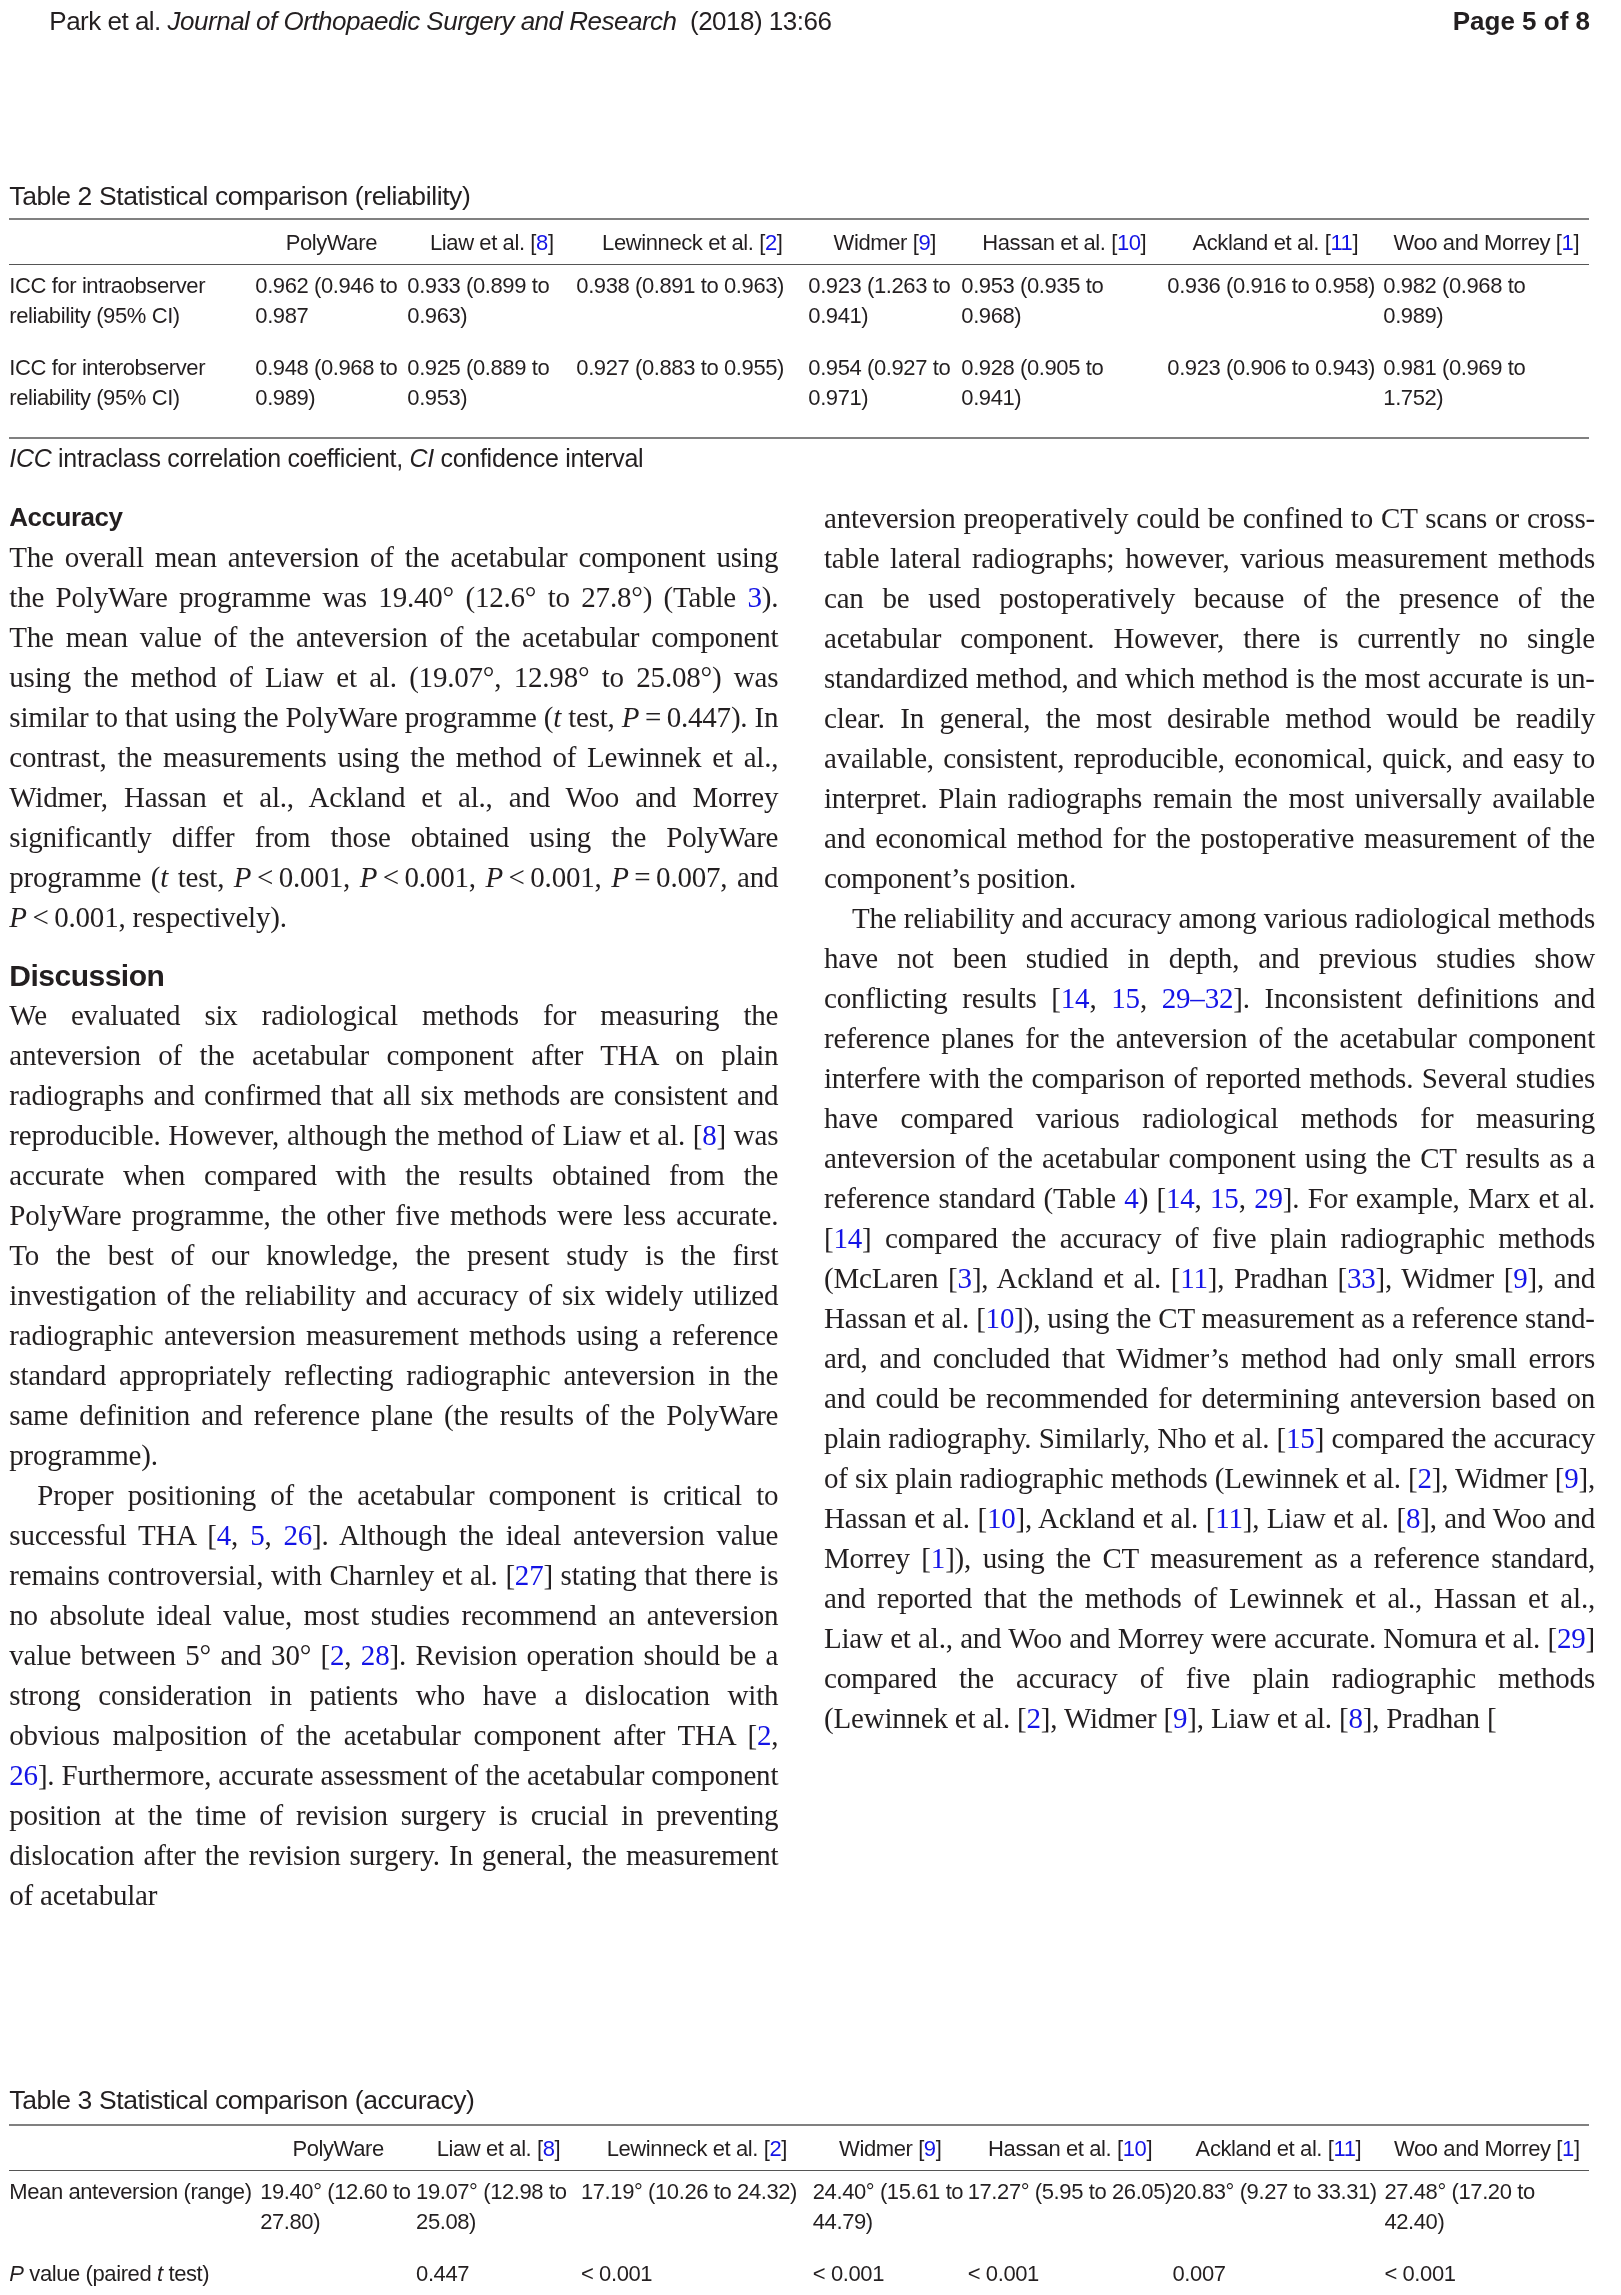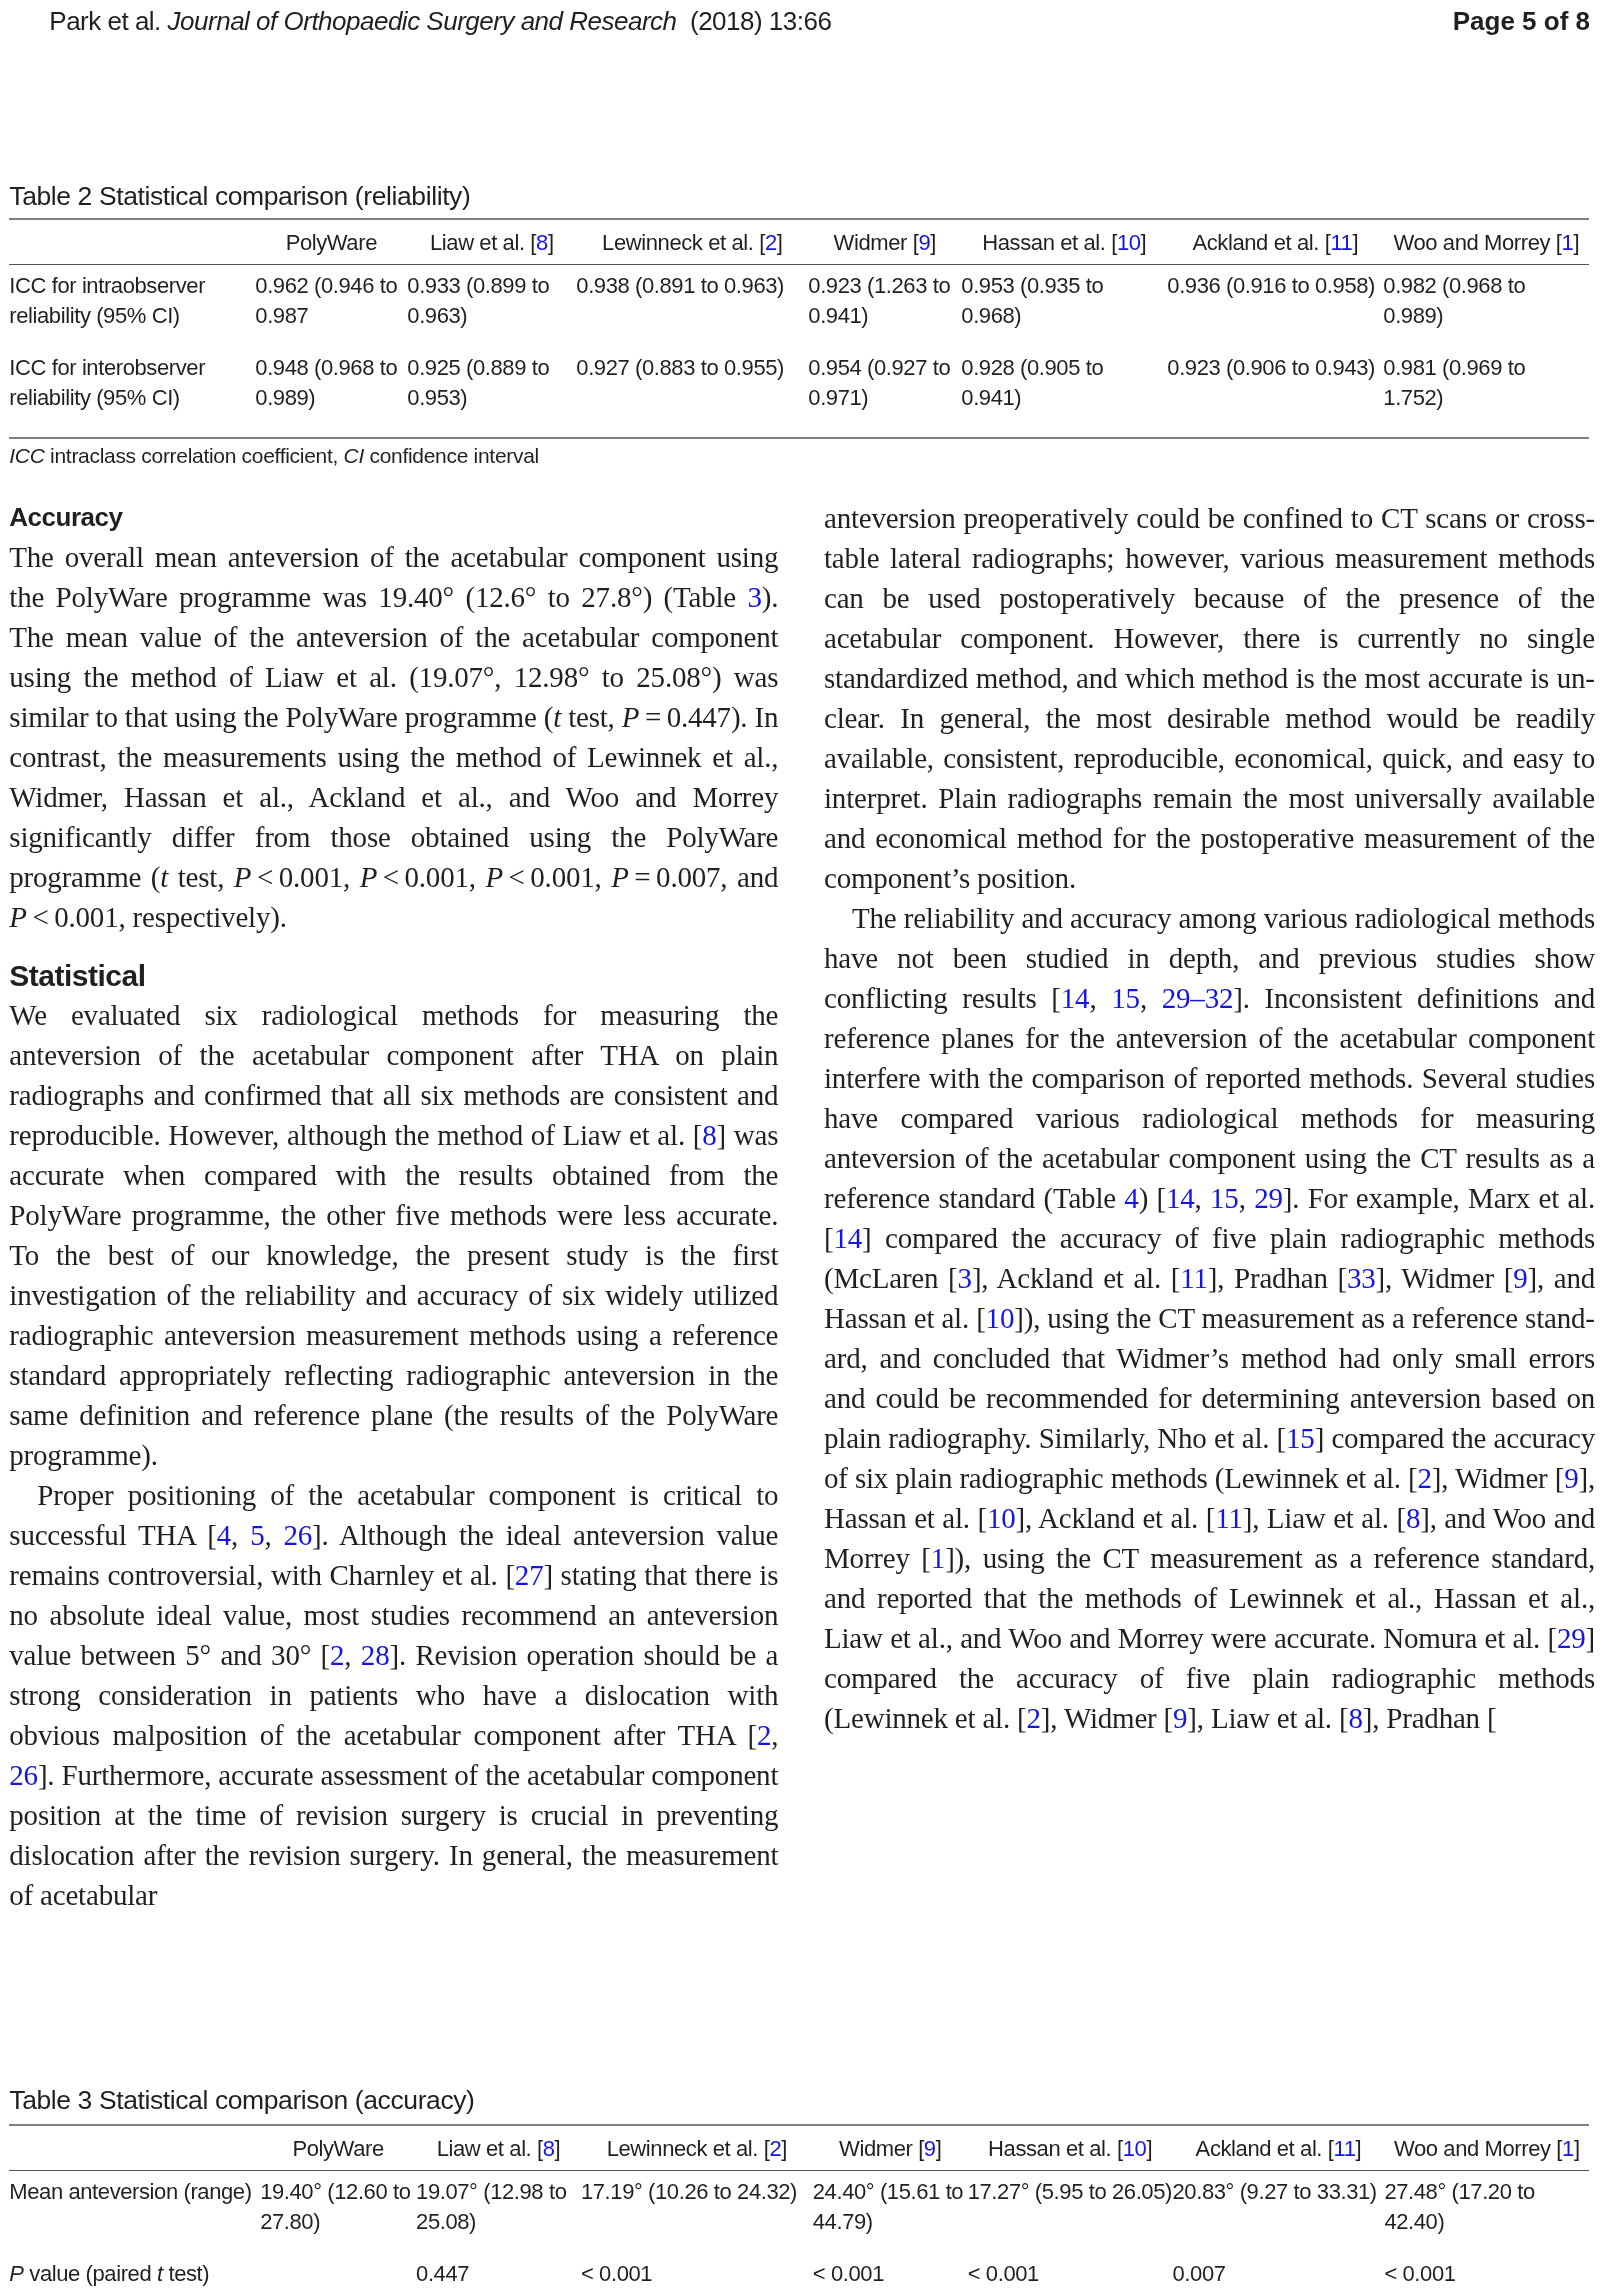--- a/index.html
+++ b/index.html
@@ -12,21 +12,21 @@
   #page-num { position:absolute; right:31px; top:6.2px; font-size:26px;font-weight:bold; }
   .table-block { position:absolute; left:9.3px; width:1580px; }
   .tcaption { font-size:26.5px; letter-spacing:-0.4px; }
   .tcaption b { font-weight:normal; }
   table.data { border-collapse:collapse; width:1580px; font-size:22px; letter-spacing:-0.4px; line-height:30px; }
   table.data th { font-weight:normal; text-align:center; vertical-align:top; padding:7.8px 0 6.2px 0; }
   table.data td { text-align:left; vertical-align:top; padding:6.2px 0 15.6px 0; }
   table.data thead tr { border-top:2.3px solid #808080; border-bottom:1.6px solid #555; }
   table.data tbody tr:last-child { border-bottom:2.3px solid #808080; }
   table.data tbody tr:last-child td { padding-bottom:24px; }
-  .footnote { font-size:21px; letter-spacing:-0.3px; margin-top:4.7px; }
+  .footnote { font-size:25px; letter-spacing:-0.3px; margin-top:4.7px; }
   .footnote i { font-style:italic; }
   .col { position:absolute; top:498px; width:769px; font-size:29px; line-height:40px; text-align:justify; letter-spacing:-0.2px; }
   .col p { margin:0; }
   .col p.indent { text-indent:28px; }
   .col h2 { font-family:"Liberation Sans","DejaVu Sans",sans-serif; font-weight:bold; font-size:26px; margin:0; line-height:39px; letter-spacing:-0.5px; }
   #col-left { left:9.3px; }
   #col-right { left:824px; width:771px; }
   .h-discussion { font-size:30px !important; margin-top:18.7px !important; }
 </style>
 </head>
@@ -91,21 +91,21 @@
     </tbody>
   </table>
   <div class="footnote">
     <i>ICC</i><span> intraclass correlation coefficient, </span><i>CI</i><span> confidence interval</span>
   </div>
 </div>
 
 <div id="col-left" class="col serif">
   <h2>Accuracy</h2>
   <p><span>The overall mean anteversion of the acetabular compo­nent using the PolyWare programme was 19.40° (12.6° to 27.8°) (Table </span><span class="link">3</span><span>). The mean value of the anteversion of the acetabular component using the method of Liaw et al. (19.07°, 12.98° to 25.08°) was similar to that using the PolyWare programme (</span><i>t</i><span> test, </span><i>P</i><span> = 0.447). In contrast, the measurements using the method of Lewinnek et al., Widmer, Hassan et al., Ackland et al., and Woo and Morrey significantly differ from those obtained using the PolyWare programme (</span><i>t</i><span> test, </span><i>P</i><span> &lt; 0.001, </span><i>P</i><span> &lt; 0.001, </span><i>P</i><span> &lt; 0.​001, </span><i>P</i><span> = 0.007, and </span><i>P</i><span> &lt; 0.001, respectively).</span></p>
-  <h2 class="h-discussion">Statistical</h2>
+  <h2 class="h-discussion">Discussion</h2>
   <p><span>We evaluated six radiological methods for measuring the anteversion of the acetabular component after THA on plain radiographs and confirmed that all six methods are consistent and reproducible. However, although the method of Liaw et al. [</span><span class="link">8</span><span>] was accurate when compared with the results obtained from the PolyWare programme, the other five methods were less accurate. To the best of our knowledge, the present study is the first investigation of the reliability and accuracy of six widely utilized radiographic anteversion measurement methods using a reference standard appropriately reflecting radiographic anteversion in the same definition and reference plane (the results of the PolyWare programme).</span></p>
   <p class="indent"><span>Proper positioning of the acetabular component is crit­ical to successful THA [</span><span class="link">4</span><span>, </span><span class="link">5</span><span>, </span><span class="link">26</span><span>]. Although the ideal anteversion value remains controversial, with Charnley et al. [</span><span class="link">27</span><span>] stating that there is no absolute ideal value, most studies recommend an anteversion value between 5° and 30° [</span><span class="link">2</span><span>, </span><span class="link">28</span><span>]. Revision operation should be a strong consideration in patients who have a dislocation with obvious malposition of the acetabular component after THA [</span><span class="link">2</span><span>, </span><span class="link">26</span><span>]. Furthermore, accurate assessment of the acetabular component position at the time of revision surgery is crucial in preventing dislocation after the revi­sion surgery. In general, the measurement of acetabular</span></p>
 </div>
 
 <div id="col-right" class="col serif">
   <p>anteversion preoperatively could be confined to CT scans or cross-table lateral radiographs; however, various measurement methods can be used postoperatively be­cause of the presence of the acetabular component. However, there is currently no single standardized method, and which method is the most accurate is un­clear. In general, the most desirable method would be readily available, consistent, reproducible, economical, quick, and easy to interpret. Plain radiographs remain the most universally available and economical method for the postoperative measurement of the component’s position.</p>
   <p class="indent"><span>The reliability and accuracy among various radio­logical methods have not been studied in depth, and pre­vious studies show conflicting results [</span><span class="link">14</span><span>, </span><span class="link">15</span><span>, </span><span class="link">29–32</span><span>]. Inconsistent definitions and reference planes for the anteversion of the acetabular component interfere with the comparison of reported methods. Several studies have compared various radiological methods for measur­ing anteversion of the acetabular component using the CT results as a reference standard (Table </span><span class="link">4</span><span>) [</span><span class="link">14</span><span>, </span><span class="link">15</span><span>, </span><span class="link">29</span><span>]. For example, Marx et al. [</span><span class="link">14</span><span>] compared the accuracy of five plain radiographic methods (McLaren [</span><span class="link">3</span><span>], Ackland et al. [</span><span class="link">11</span><span>], Pradhan [</span><span class="link">33</span><span>], Widmer [</span><span class="link">9</span><span>], and Hassan et al. [</span><span class="link">10</span><span>]), using the CT measurement as a reference stand­ard, and concluded that Widmer’s method had only small errors and could be recommended for determining anteversion based on plain radiography. Similarly, Nho et al. [</span><span class="link">15</span><span>] compared the accuracy of six plain radio­graphic methods (Lewinnek et al. [</span><span class="link">2</span><span>], Widmer [</span><span class="link">9</span><span>], Has­san et al. [</span><span class="link">10</span><span>], Ackland et al. [</span><span class="link">11</span><span>], Liaw et al. [</span><span class="link">8</span><span>], and Woo and Morrey [</span><span class="link">1</span><span>]), using the CT measurement as a reference standard, and reported that the methods of Lewinnek et al., Hassan et al., Liaw et al., and Woo and Morrey were accurate. Nomura et al. [</span><span class="link">29</span><span>] compared the accuracy of five plain radiographic methods (Lewinnek et al. [</span><span class="link">2</span><span>], Widmer [</span><span class="link">9</span><span>], Liaw et al. [</span><span class="link">8</span><span>], Pradhan [</span></p>
 </div>
 
 <div class="table-block sans" style="top:2085px;">

